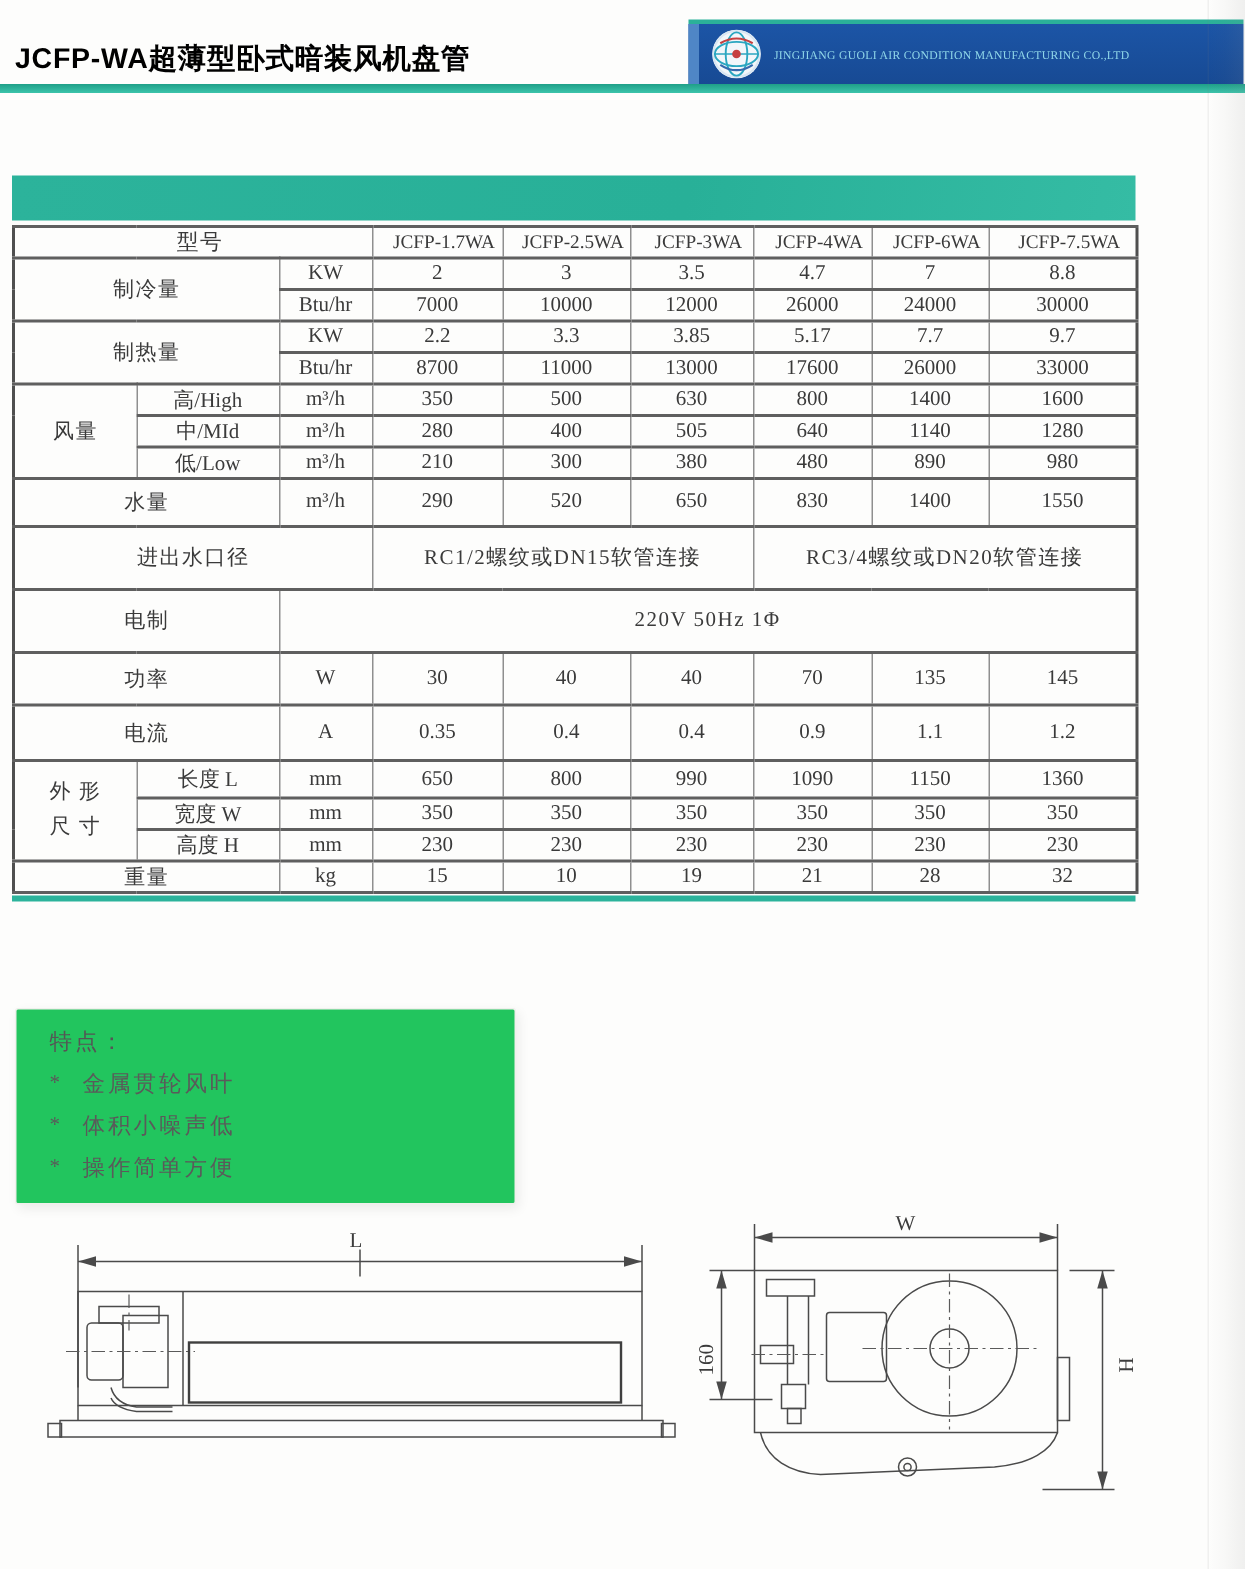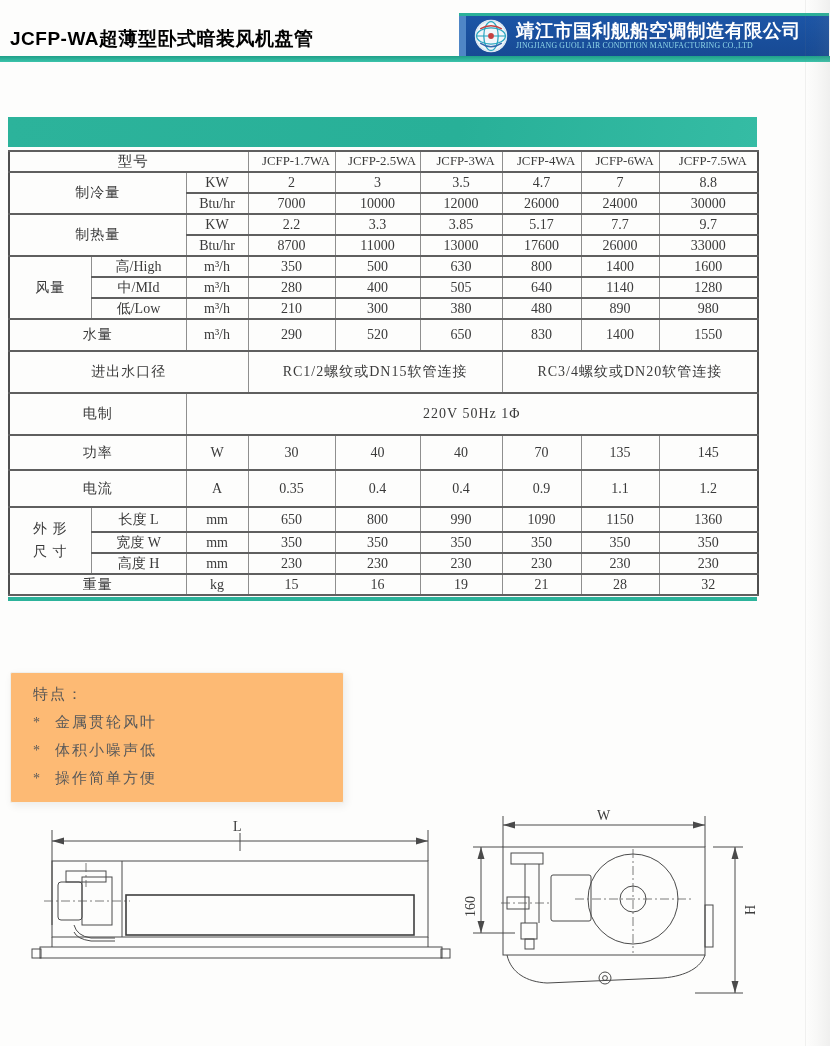--- a/index.html
+++ b/index.html
@@ -42,21 +42,21 @@
   tbody tr:nth-child(9) td{height:30px;margin-left:40px;}
   tbody tr:nth-child(10) td{height:40px;}
   tbody tr:nth-child(11) td{height:40px;}
   tbody tr:nth-child(12) td{height:33px;}
   tbody tr:nth-child(13) td{height:35px;}
   tbody tr:nth-child(14) td{height:23px;}
   .rule-bottom{height:4px;background:#2cb39b;margin-top:1px;}
 
   
   .features{position:absolute;left:10px;top:672px;width:334px;min-height:108px;
-            background:#fdba74;border:1px solid #f0f0ec;border-radius:2px;
+            background:#22c55e;border:1px solid #f0f0ec;border-radius:2px;
             box-shadow:2px 3px 8px rgba(0,0,0,0.07);
             box-sizing:border-box;padding:12px 8px 14px 22px;color:#555;}
   .f-title{font-size:15px;letter-spacing:2px;}
   .features ul{list-style:none;margin:6px 0 0 0;padding:0;}
   .features li{display:flex;align-items:center;font-size:15px;letter-spacing:2px;
                margin-top:9px;color:#5a5a5a;}
   .features li .bullet{width:22px;flex:0 0 auto;font-size:14px;}
 
   
   .front-view{position:absolute;left:30px;top:815px;}
@@ -87,21 +87,20 @@
       <circle cx="20" cy="20" r="18" fill="#f2f6fa"></circle>
       <circle cx="20" cy="20" r="17" fill="none" stroke="#d8e6f2" stroke-width="1.5"></circle>
       <ellipse cx="20" cy="20" rx="16" ry="9" fill="none" stroke="#2aa6c0" stroke-width="1.4"></ellipse>
       <ellipse cx="20" cy="20" rx="8" ry="16" fill="none" stroke="#2aa6c0" stroke-width="1.4"></ellipse>
       <line x1="4" y1="20" x2="36" y2="20" stroke="#2aa6c0" stroke-width="1.2"></line>
       <path d="M8 12 q12 -7 24 0" fill="none" stroke="#c64040" stroke-width="1.6"></path>
       <circle cx="20" cy="20" r="3.2" fill="#c64040"></circle>
       <path d="M8 28 q12 8 24 0" fill="none" stroke="#3569ad" stroke-width="1.6"></path>
     </svg>
     <div class="banner-text">
-      <div class="company-cn">靖江市国利舰船空调制造有限公司</div>
       <div class="company-en">JINGJIANG GUOLI AIR CONDITION MANUFACTURING CO.,LTD</div>
     </div>
   </div>
 
   <div class="rule-top"></div>
 
   <div class="table-wrap">
     <div class="teal-band"></div>
     <table class="spec">
       <colgroup>
@@ -262,21 +261,21 @@
             <td class="c-val">230</td>
             <td class="c-val">230</td>
             <td class="c-val">230</td>
             <td class="c-val">230</td>
             <td class="c-val">230</td>
           </tr>
           <tr>
             <td class="c-label" colspan="2">重量</td>
             <td class="c-unit">kg</td>
             <td class="c-val">15</td>
-            <td class="c-val">16</td>
+            <td class="c-val">10</td>
             <td class="c-val">19</td>
             <td class="c-val">21</td>
             <td class="c-val">28</td>
             <td class="c-val">32</td>
           </tr>
         </tbody>
     </table>
     <div class="rule-bottom"></div>
   </div>
 

